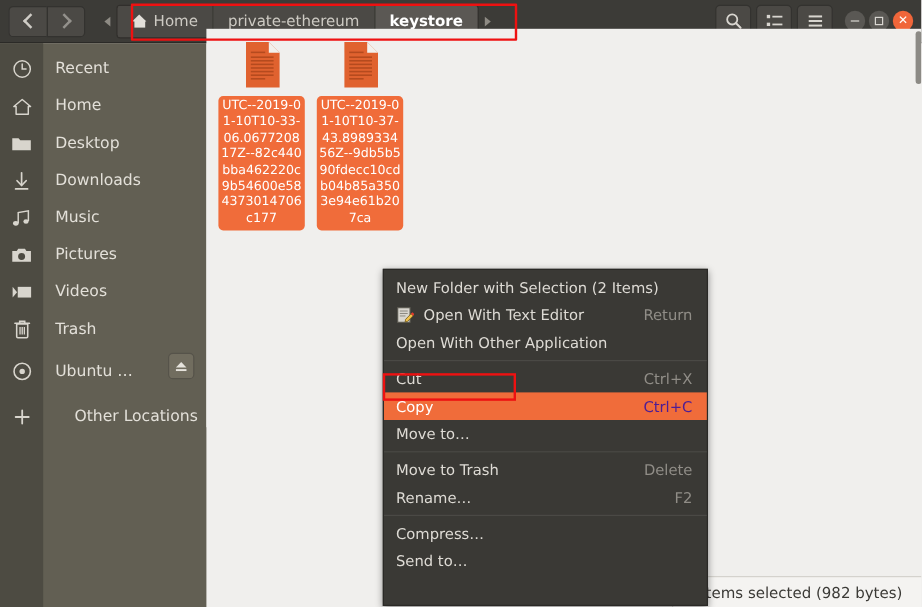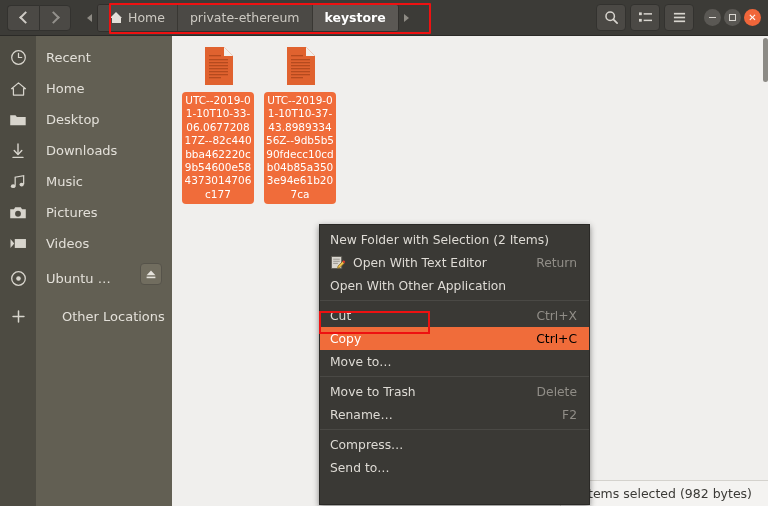--- a/index.html
+++ b/index.html
@@ -144,21 +144,21 @@
   }
   .eject-btn {
     position:absolute; right: 10px; top: 4px;
     width: 22px; height: 22px; border-radius: 4px;
     background:#716d5f; border: 1px solid #56534a;
     display:flex;align-items:center;justify-content:center;
   }
 
   
   .content {
-    position: absolute; top: 36px; left: 172px;
+    position: absolute; top: 24px; left: 172px;
     width: 596px; height: 332px;
     background: #f0efed;
     overflow: hidden;
   }
   .icon-grid {
     display: flex; gap: 6px; padding: 6px 0 0 8px;
   }
   .file-item {
     width: 76px;
     display: flex; flex-direction: column; align-items: center;
@@ -216,21 +216,21 @@
     position: relative;
   }
   .mi .mlabel { white-space: nowrap; }
   .mi .accel {
     margin-left: auto; color: #908d87; font-size: 12.3px;
   }
   .mi.icon-item .mlabel { padding-left: 23px; }
   .mi.highlight {
     background: #f06c3a; color: #ffffff;
   }
-  .mi.highlight .accel { color: #000000; }
+  .mi.highlight .accel { color: #4c1d95; }
   .msep { height: 1px; background: #4a4945; margin: 3px 0; }
   .edit-ic {
     position: absolute; left: 10px; top: 4px;
     width: 15px; height: 15px;
   }
   
   .anno-copy {
     position: absolute;
     left: 319px; top: 311px; width: 111px; height: 23px;
     border: 2px solid #ee1111;
@@ -380,20 +380,31 @@
       <div class="side-row">
         <span class="side-ic">
           <svg width="19" height="13" viewBox="0 0 20 14">
               <rect x="6" y="2.2" width="12" height="9.6" fill="#d8d5cd"></rect>
               <path d="M1.4 2.2v9.6l4-4.8z" fill="#d8d5cd"></path>
             </svg>
         </span>
         <span class="side-label">Videos</span>
       </div>
 
+      <div class="side-row">
+        <span class="side-ic">
+          <svg width="15" height="17" viewBox="0 0 15 17">
+              <path d="M1.5 3.4h12" stroke="#d8d5cd" stroke-width="1.4" stroke-linecap="round"></path>
+              <path d="M5.4 3.4V1.8h4.2v1.6" fill="none" stroke="#d8d5cd" stroke-width="1.3"></path>
+              <path d="M2.9 3.9h9.2v10.6a1 1 0 0 1-1 1H3.9a1 1 0 0 1-1-1z" fill="none" stroke="#d8d5cd" stroke-width="1.3"></path>
+              <path d="M5.7 6.4v6.4M7.5 6.4v6.4M9.3 6.4v6.4" stroke="#d8d5cd" stroke-width="1.1"></path>
+            </svg>
+        </span>
+        <span class="side-label">Trash</span>
+      </div>
 
       <div class="side-row" style="height:38px;">
         <span class="side-ic" style="height:38px;">
           <svg width="17" height="17" viewBox="0 0 18 18">
               <circle cx="9" cy="9" r="7.2" fill="none" stroke="#d8d5cd" stroke-width="1.4"></circle>
               <circle cx="9" cy="9" r="2.4" fill="#d8d5cd"></circle>
             </svg>
         </span>
         <span class="side-label">Ubuntu …</span>
         <span class="eject-btn">

